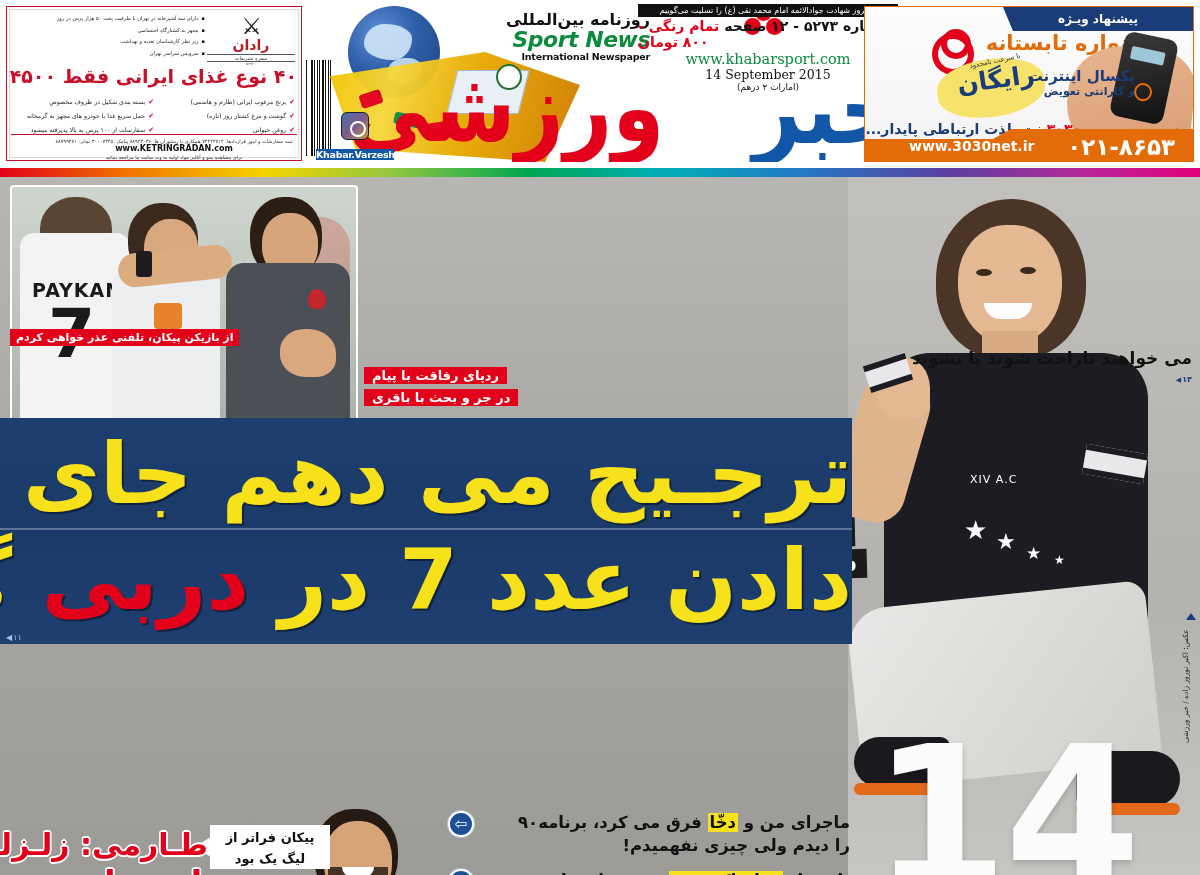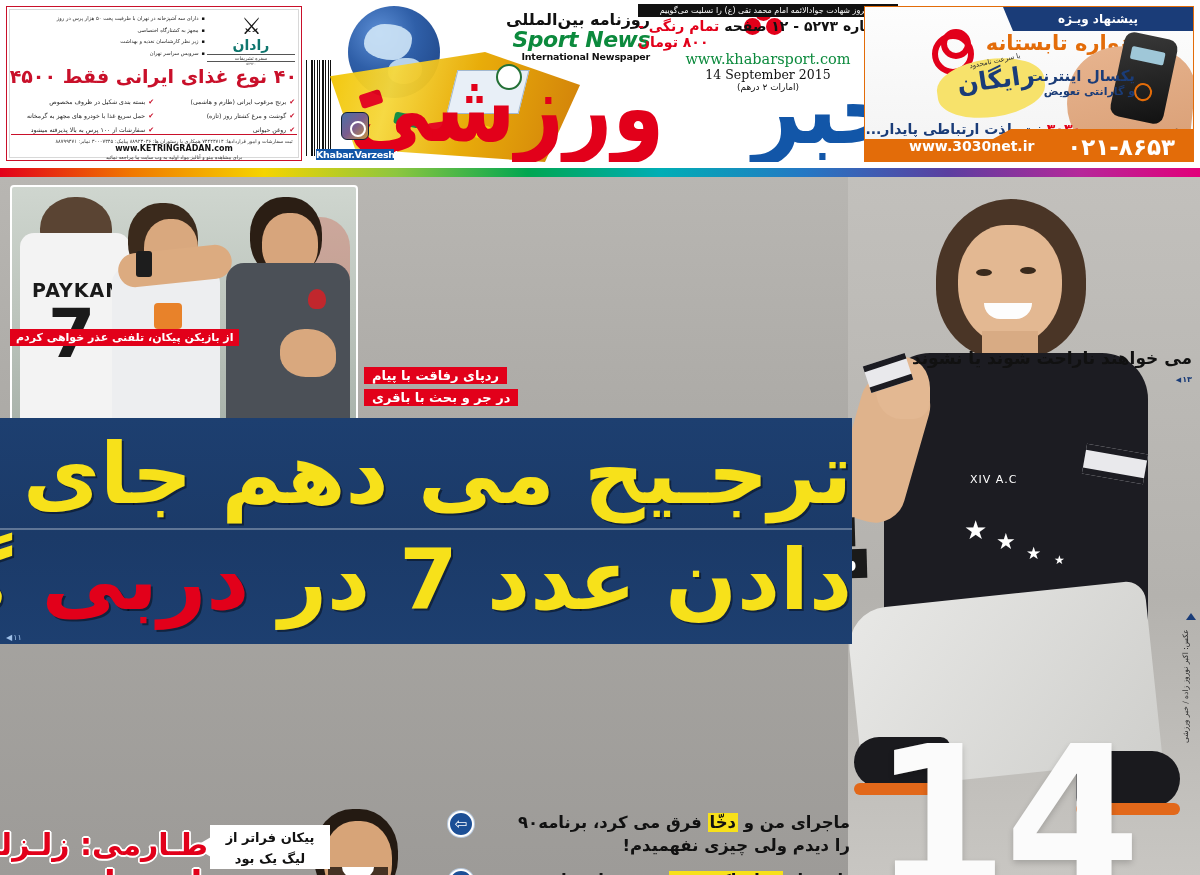--- a/index.html
+++ b/index.html
@@ -20,21 +20,21 @@
     border:1px solid #c9102a; background:#fff; overflow:hidden;
   }
   .radan-inner { position:absolute; inset:2px; border:1px solid #d8d8d8; }
   .radan-bullets {
     position:absolute; right:96px; top:6px; width:150px;
     direction:rtl; text-align:right; font-size:5.2px; line-height:11.5px; color:#2a2a2a;
   }
   .radan-bullets div::before{ content:"\25AA"; color:#111; margin-left:3px; font-size:5px;}
   .radan-logo { position:absolute; right:6px; top:8px; width:88px; text-align:center; }
   .radan-crest { font-size:23px; color:#111; line-height:22px; letter-spacing:-1px;}
-  .radan-name { font-size:14px; font-weight:bold; color:#0f766e; direction:rtl; letter-spacing:-0.5px;}
+  .radan-name { font-size:14px; font-weight:bold; color:#b91c1c; direction:rtl; letter-spacing:-0.5px;}
   .radan-sub { font-size:5px; color:#333; direction:rtl; border-top:1px solid #555; border-bottom:1px solid #555; margin-top:1px;}
   .radan-tiny{font-size:3.6px;color:#555;}
   .radan-head {
     position:absolute; left:4px; right:4px; top:58px; height:26px;
     text-align:center; direction:rtl; color:#c9102a;
     font-size:19px; font-weight:bold; letter-spacing:-0.5px; white-space:nowrap;
   }
   .radan-checks {
     position:absolute; left:6px; right:6px; top:88px; height:44px;
     direction:rtl; display:flex; flex-wrap:wrap; align-content:flex-start;

